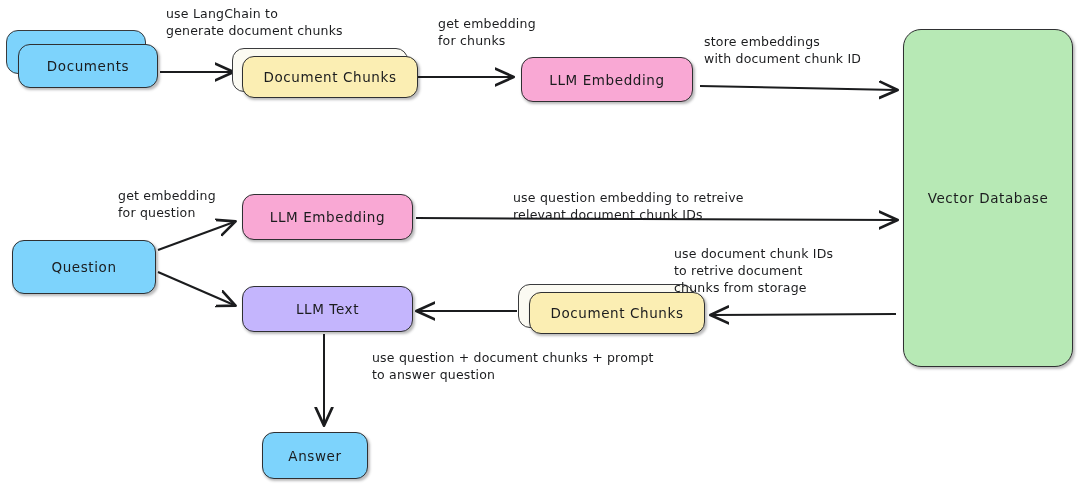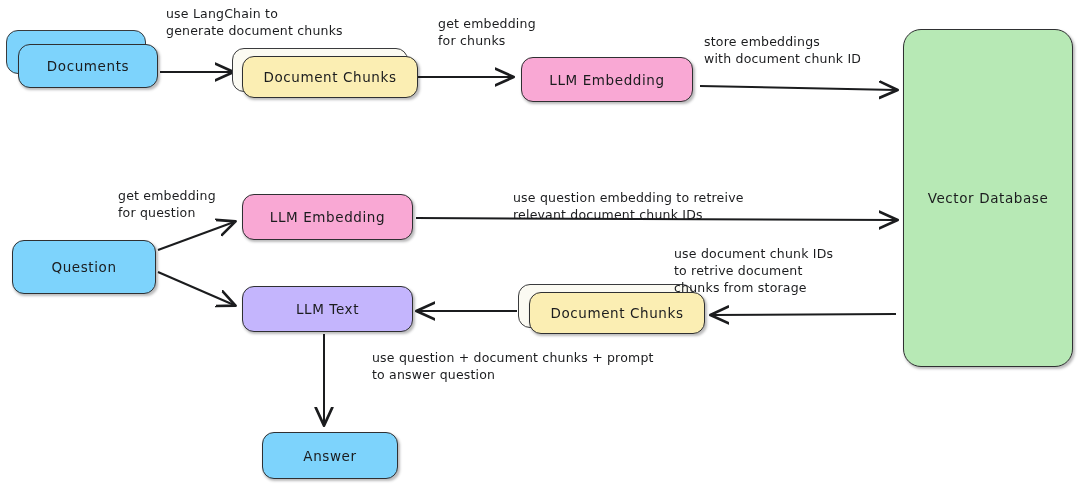--- a/index.html
+++ b/index.html
@@ -125,21 +125,21 @@
 
   <div class="node fill-blue" style="left:242px; top:286px; width:171px; height:46px;">
     <span>LLM Text</span>
   </div>
 
   <div class="node-back fill-yellow-back" style="left:518px; top:284px; width:176px; height:44px;"></div>
   <div class="node fill-yellow" style="left:529px; top:292px; width:176px; height:42px;">
     <span>Document Chunks</span>
   </div>
 
-  <div class="node fill-white" style="left:262px; top:432px; width:136px; height:47px;">
+  <div class="node fill-white" style="left:262px; top:432px; width:106px; height:47px;">
     <span>Answer</span>
   </div>
 
   <div class="edge-label" style="left:166px; top:6px;">use LangChain to
 generate document chunks</div>
 
   <div class="edge-label" style="left:438px; top:16px;">get embedding
 for chunks</div>
 
   <div class="edge-label" style="left:704px; top:34px;">store embeddings

